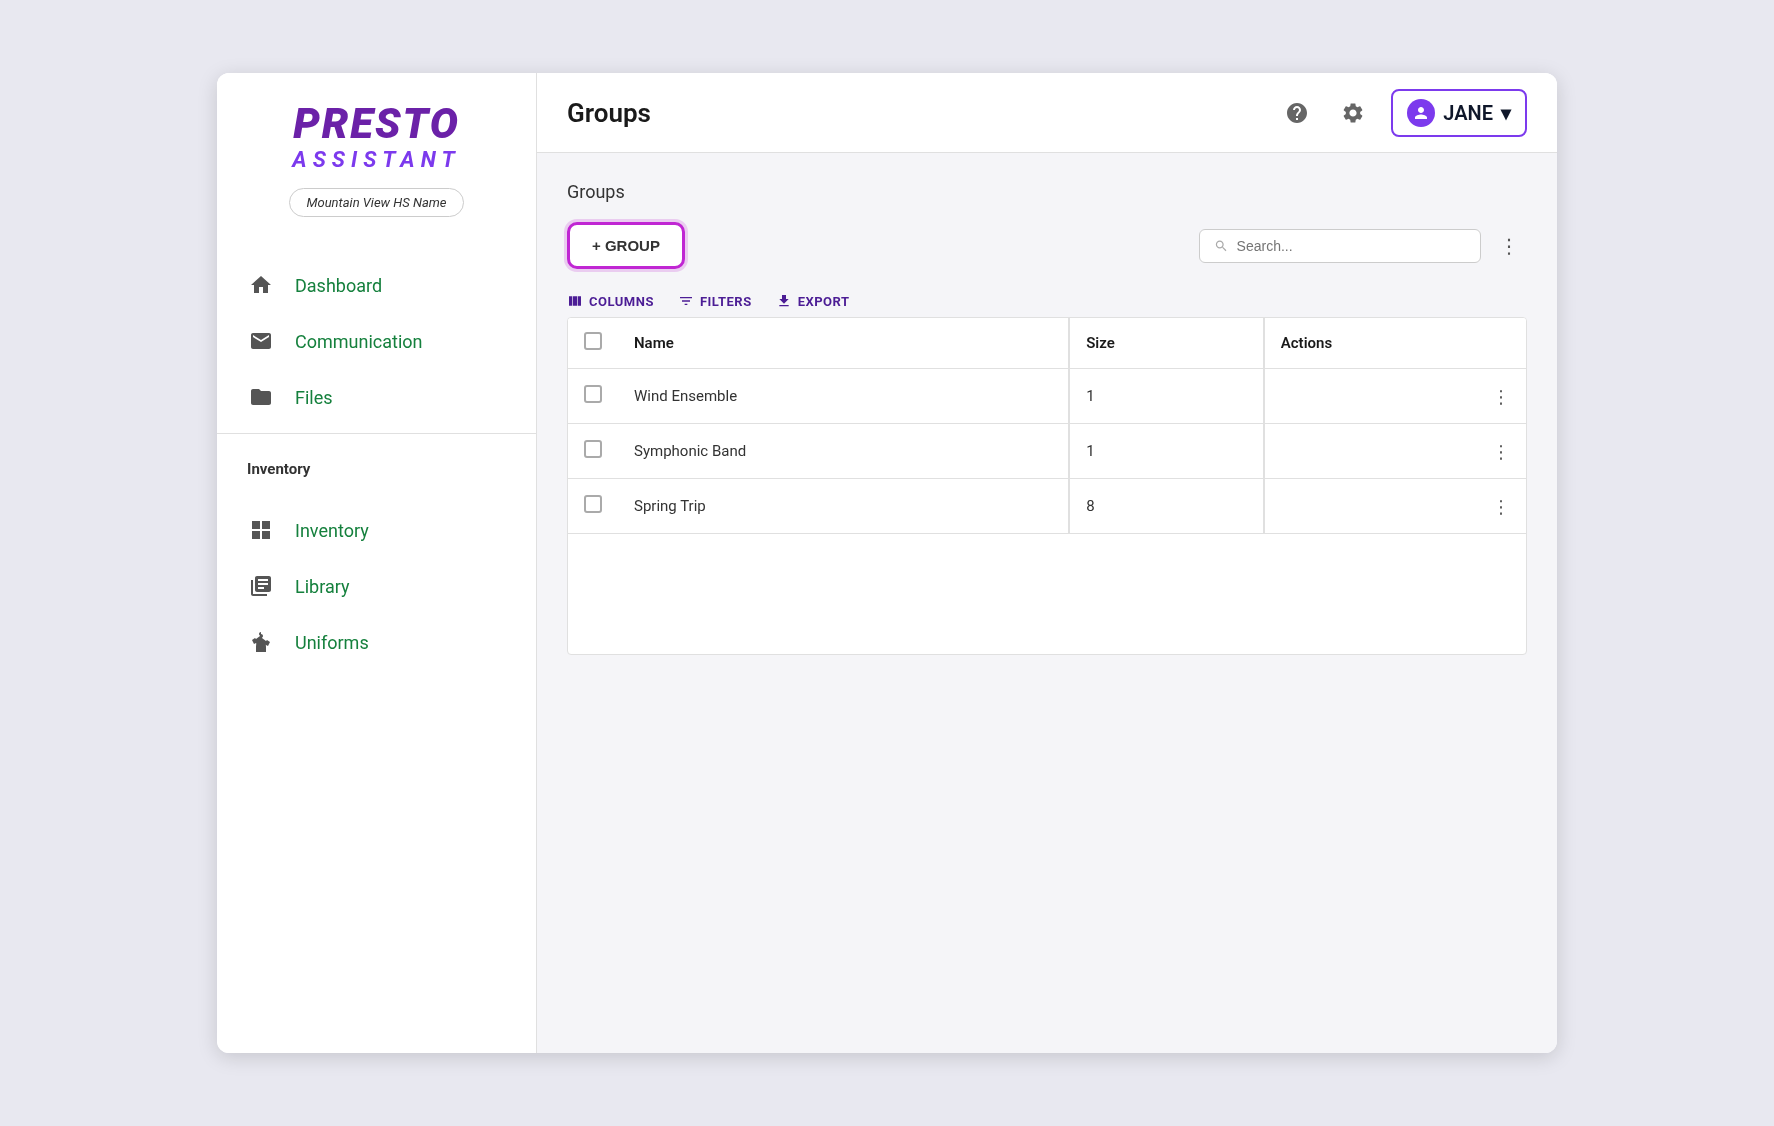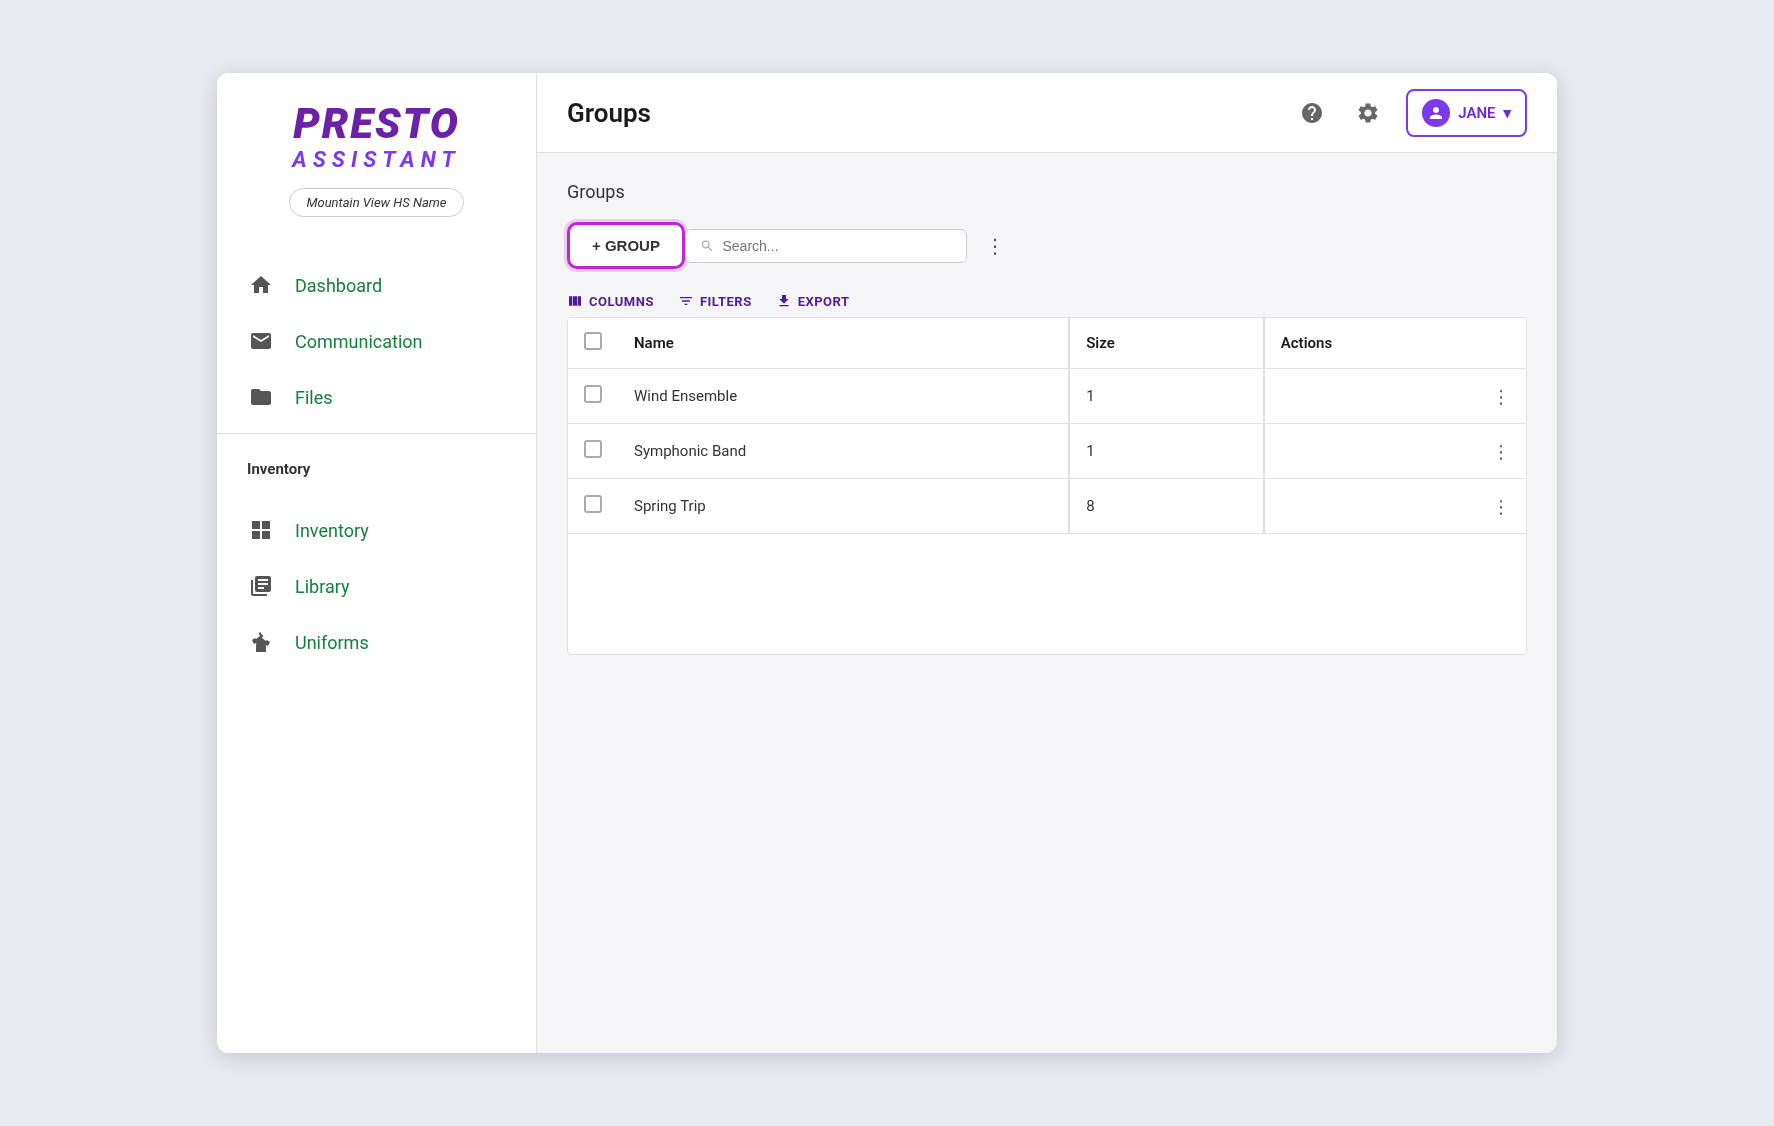--- a/index.html
+++ b/index.html
@@ -138,23 +138,23 @@
       font-size: 20px;
     }
     .user-btn {
       display: flex;
       align-items: center;
       gap: 8px;
       border: 2px solid #7c3aed;
       border-radius: 8px;
       padding: 8px 14px;
       cursor: pointer;
-      font-size: 15px;
+      font-size: 20px;
       font-weight: 600;
-      color: #6d28d9;
+      color: #0f172a;
     }
     .user-avatar {
       width: 28px;
       height: 28px;
       border-radius: 50%;
       background: #7c3aed;
       display: flex;
       align-items: center;
       justify-content: center;
       color: white;
@@ -167,20 +167,21 @@
       overflow-y: auto;
     }
     .content-header {
       font-size: 18px;
       color: #333;
       margin-bottom: 20px;
     }
     .toolbar {
       display: flex;
       align-items: center;
+      justify-content: space-between;
       margin-bottom: 16px;
     }
     .toolbar-left {
       display: flex;
       align-items: center;
       gap: 12px;
     }
     .add-group-btn {
       display: flex;
       align-items: center;

